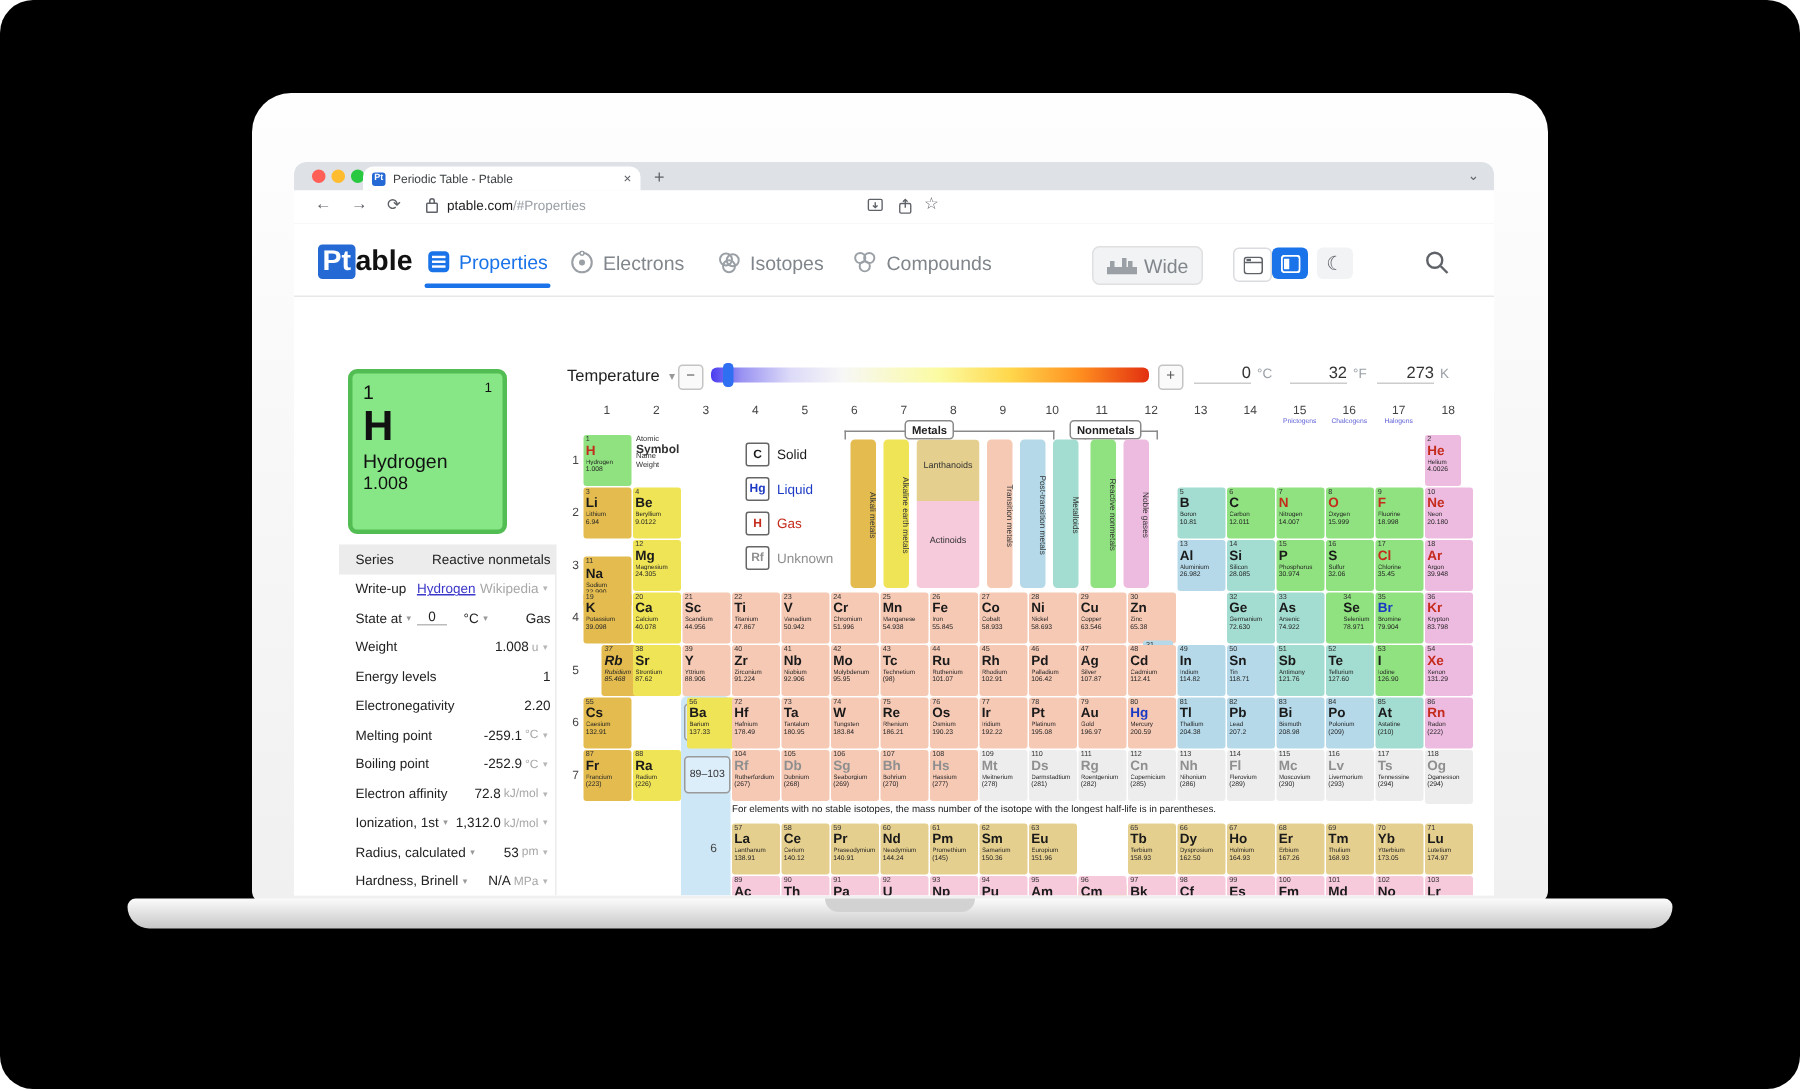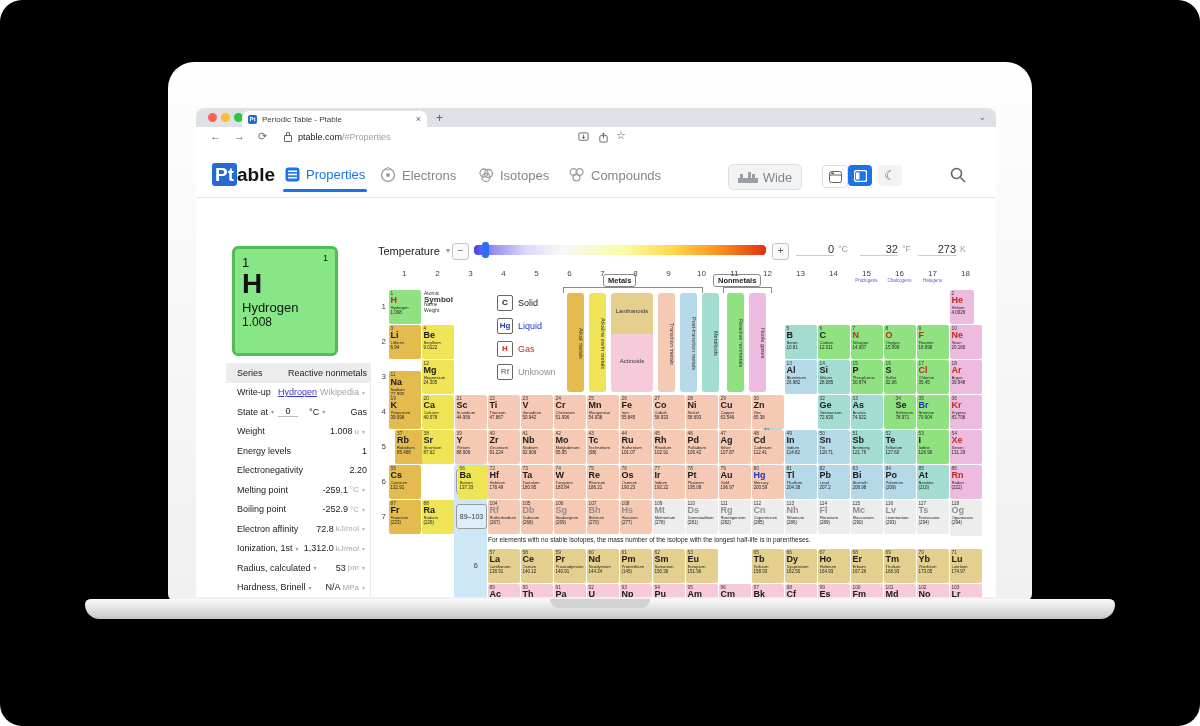--- a/index.html
+++ b/index.html
@@ -80,21 +80,21 @@
   .cat-ak{background:#e3bb4f}.cat-ae{background:#efe356}.cat-tm{background:#f6c9b5}.cat-pt{background:#b5d9e9}.cat-md{background:#a3dcd0}.cat-rn{background:#8fe27f}.cat-ng{background:#eebbe0}.cat-la{background:#e5cf8e}.cat-ac{background:#f6c9db}.cat-un{background:#ededed}
   .ph-s .es{color:#1a1a1a}.ph-g .es{color:#c42b1c}.ph-l .es{color:#1c39c4}.ph-u .es{color:#8f8f8f}
   #connector{position:absolute;left:79px;top:195px;width:33px;height:154px;background:#cde7f7;border-radius:4px;}
   .phold{position:absolute;left:81px;width:29px;height:23px;background:#ddeefb;border:1px solid #9a9a9a;border-radius:3px;font-size:7px;color:#333;text-align:center;line-height:23px;}
   .fplab{position:absolute;left:79px;width:24px;text-align:right;font-size:8px;color:#444;}
   #footnote{position:absolute;left:113px;top:267px;font-size:6.5px;color:#222;}
   .pleg{position:absolute;left:122px;display:flex;align-items:center;gap:5px;}
   .pleg .box{width:14px;height:14px;border:1px solid #666;border-radius:2px;background:#fff;font-size:8px;font-weight:bold;text-align:center;line-height:14px;}
   .pleg .plab{font-size:9px;}
   .bracket{position:absolute;top:18px;height:5px;border-top:1px solid #8a8a8a;border-left:1px solid #8a8a8a;border-right:1px solid #8a8a8a;}
-  .bracket-label{position:absolute;top:5px;background:#fff;border:1px solid #8a8a8a;border-radius:3px;font-size:7.5px;color:#222;padding:0 4px;line-height:11px;font-weight:bold;text-align:center;}
+  .bracket-label{position:absolute;top:11px;background:#fff;border:1px solid #8a8a8a;border-radius:3px;font-size:7.5px;color:#222;padding:0 4px;line-height:11px;font-weight:bold;text-align:center;}
   .strip{position:absolute;top:24px;height:99px;border-radius:3px;writing-mode:vertical-rl;font-size:5.5px;color:#333;text-align:center;padding-top:2px;box-sizing:border-box;}
   #laact{position:absolute;left:236px;top:24px;width:42px;height:99px;border-radius:3px;overflow:hidden;}
   #la-top{height:41px;background:#e5cf8e;font-size:6px;color:#333;text-align:center;padding-top:15px;box-sizing:border-box;}
   #ac-bot{height:58px;background:#f6c9db;font-size:6px;color:#333;text-align:center;padding-top:24px;box-sizing:border-box;}
   svg{display:block;}
 </style>
 </head>
 <body>
 
 <div id="frame">
@@ -585,21 +585,21 @@
             <div class="es">Br</div>
             <div class="enm">Bromine</div>
             <div class="ew">79.904</div>
           </div>
           <div class="cell cat-ng ph-g" style="left: 574.5px; top: 125.5px; width: 32px; height: 34px;">
             <div class="en">36</div>
             <div class="es">Kr</div>
             <div class="enm">Krypton</div>
             <div class="ew">83.798</div>
           </div>
-          <div class="cell cat-ak ph-s" style="left: 20px; top: 160.5px; width: 32px; height: 34px;">
+          <div class="cell cat-ak ph-s" style="left: 26px; top: 160.5px; width: 32px; height: 34px; font-style: italic;">
             <div class="en">37</div>
             <div class="es">Rb</div>
             <div class="enm">Rubidium</div>
             <div class="ew">85.468</div>
           </div>
           <div class="cell cat-ae ph-s" style="left: 46.5px; top: 160.5px; width: 32px; height: 34px;">
             <div class="en">38</div>
             <div class="es">Sr</div>
             <div class="enm">Strontium</div>
             <div class="ew">87.62</div>

